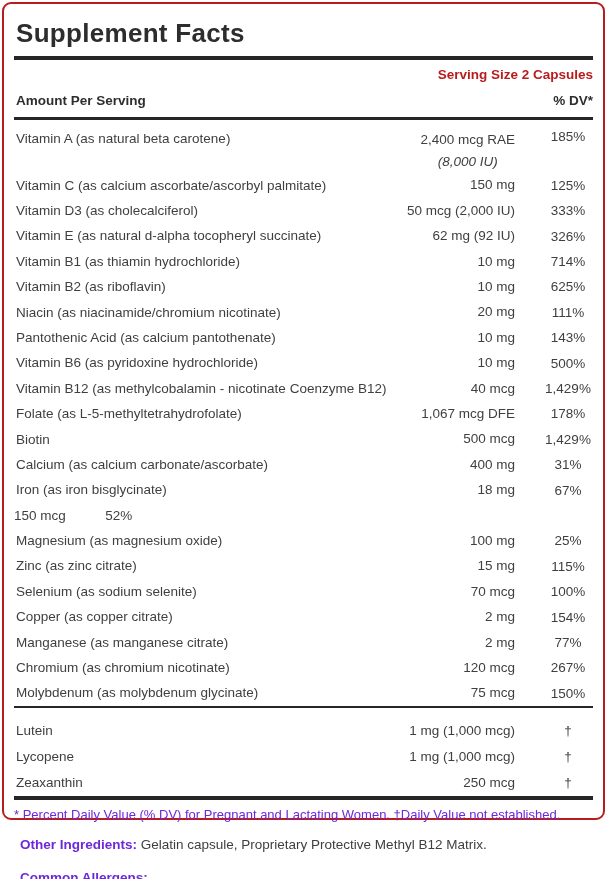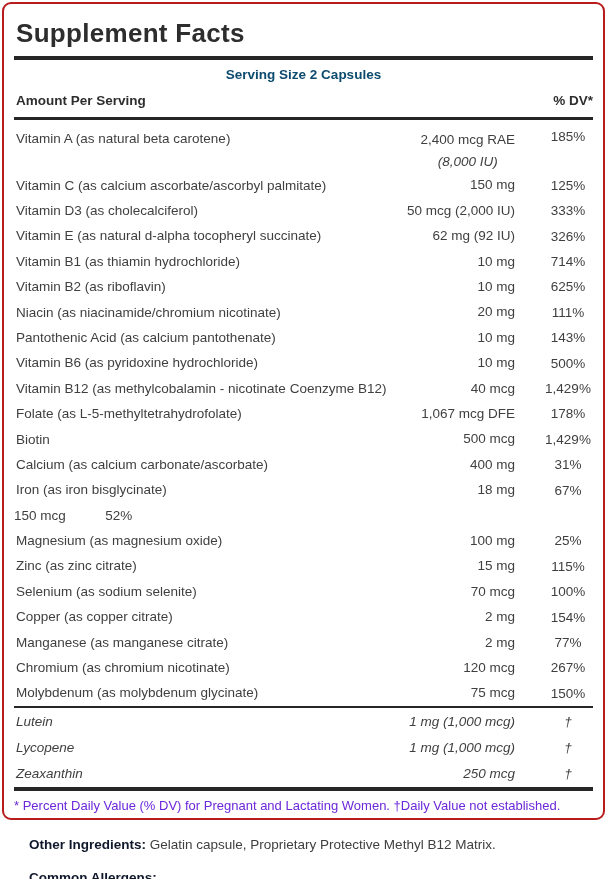--- a/index.html
+++ b/index.html
@@ -25,24 +25,24 @@
     font-weight: bold;
     color: #2d2d2d;
     letter-spacing: 0.3px;
     margin: 8px 0 0 2px;
   }
   .rule-thick { height: 4px; background: #262626; }
   .rule-med   { height: 3px; background: #262626; }
   .rule-thin  { height: 2px; background: #262626; }
   .title-rule { margin-top: 7px; }
   .serving {
-    text-align: center;
+    text-align: right;
     font-weight: bold;
     font-size: 13.5px;
-    color: #0c4a6e;
+    color: #b91c1c;
     padding: 7px 0 2px 0;
   }
   .col-header {
     display: flex;
     justify-content: space-between;
     align-items: flex-end;
     font-weight: bold;
     font-size: 13.5px;
     color: #2e2e2e;
     padding: 9px 0 9px 2px;
@@ -54,29 +54,29 @@
     min-height: 25.4px;
     font-size: 13.5px;
     gap: 28px;
   }
   .row.top { align-items: flex-start; padding-top: 3px; }
   .cell-name { flex: 1; padding-right: 8px; padding-left: 2px; line-height: 1.45; }
   .cell-amount { text-align: right; white-space: nowrap; line-height: 1.62; }
   .cell-amount .amt-line2 { text-align: center; font-style: italic; }
   .cell-dv { width: 50px; text-align: center; white-space: nowrap; }
   .sec-rows .row { min-height: 26px; }
-  .sec-rows { padding-top: 1px; font-style: italic; }
+  .sec-rows { padding-top: 10px; }
   .footnote {
     font-size: 13px;
     color: #6d28d9;
     padding: 7px 0 6px 0;
   }
   .below-box { padding: 14px 0 0 20px; font-size: 13.5px; }
   .below-line { margin-bottom: 14px; line-height: 1.4; }
-  .bold-label { font-weight: bold; color: #0f172a; margin-left: 9px; }
+  .bold-label { font-weight: bold; color: #6d28d9; }
 </style>
 </head>
 <body>
 
 <div class="facts-box">
 
   <div class="title">Supplement Facts</div>
 
   <div class="rule-thick title-rule"></div>
 

